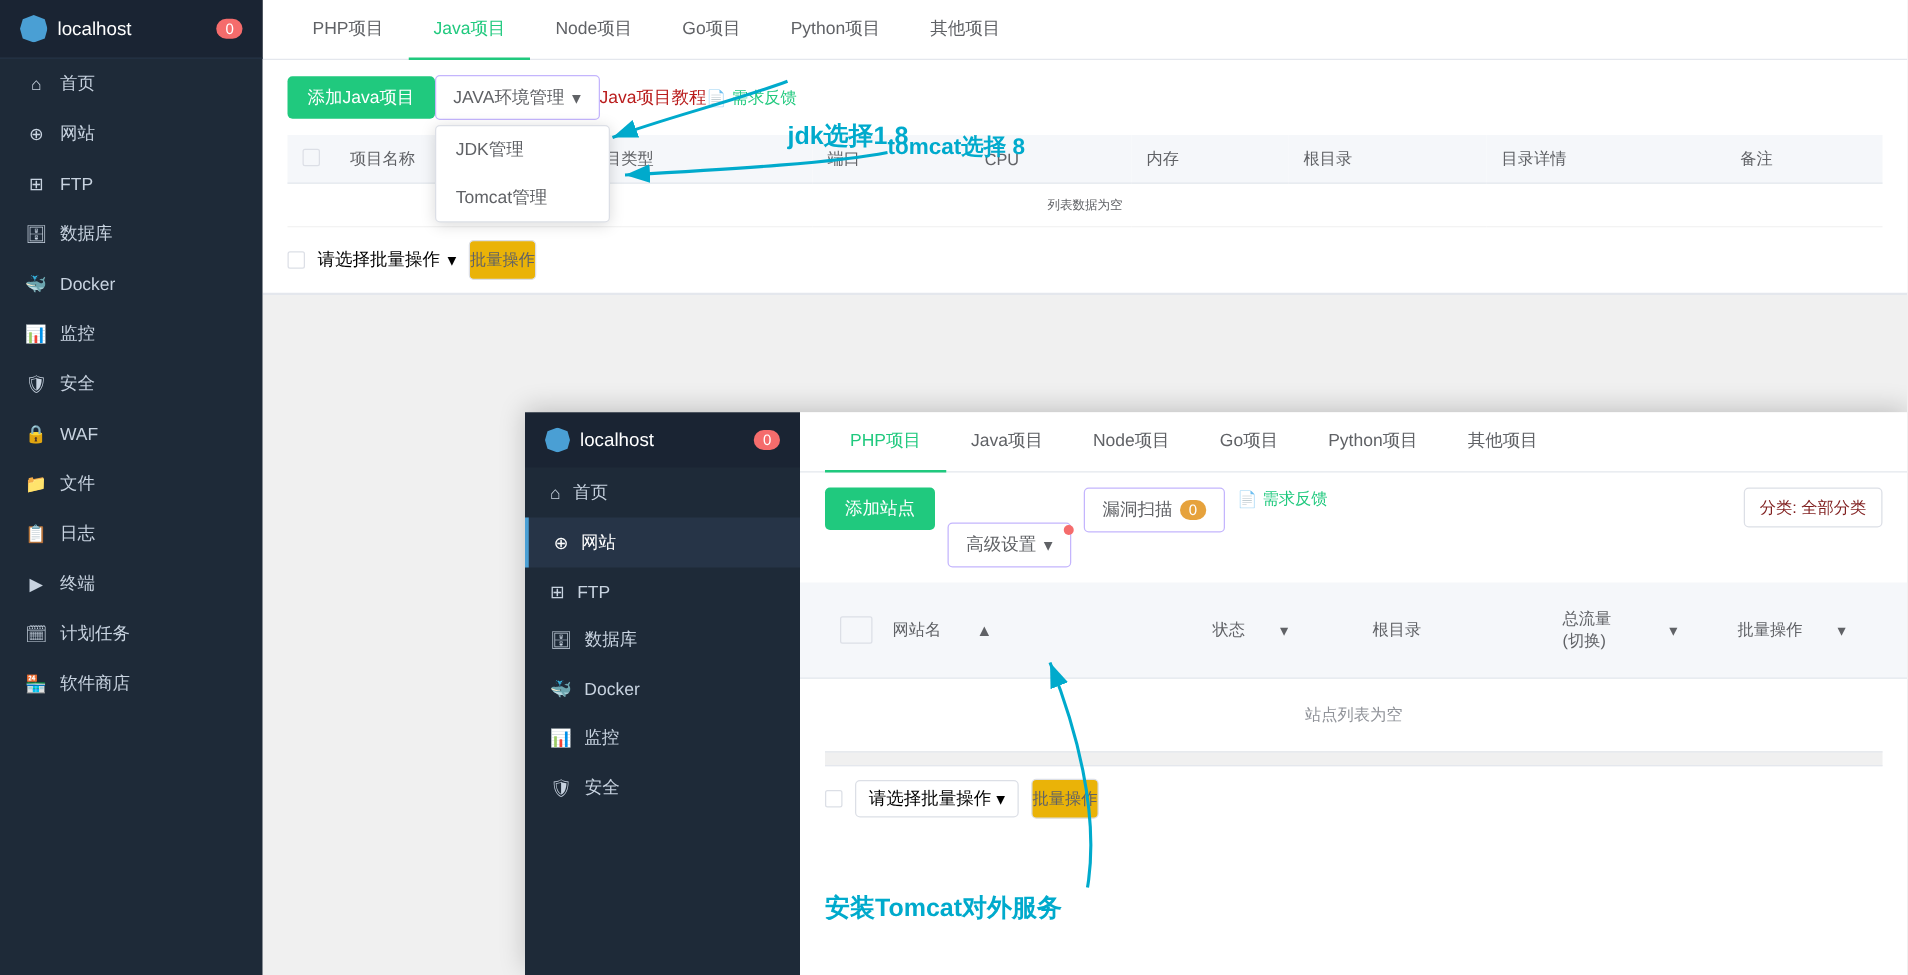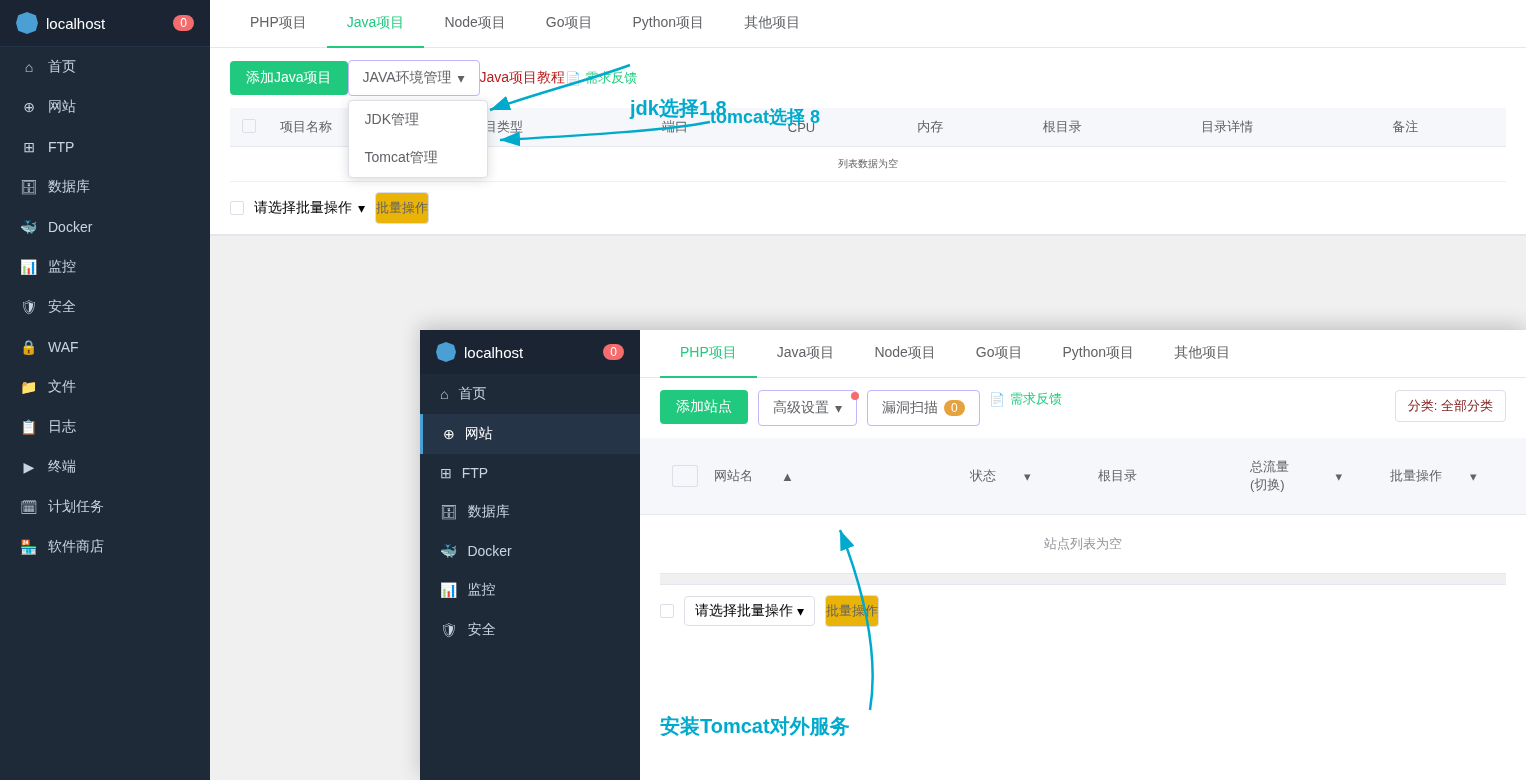--- a/index.html
+++ b/index.html
@@ -585,21 +585,21 @@
         <div class="tab active">PHP项目</div>
         <div class="tab">Java项目</div>
         <div class="tab">Node项目</div>
         <div class="tab">Go项目</div>
         <div class="tab">Python项目</div>
         <div class="tab">其他项目</div>
       </div>
 
       <div class="second-toolbar">
         <button class="btn-green">添加站点</button>
-        <div style="position:relative;display:inline-flex;">
+        <div style="position:relative;display:inline-flex;margin-top:28px;">
           <button class="btn-outline">
             <span>高级设置</span>
             <span>▾</span>
           </button>
           <span class="badge-red-dot"></span>
         </div>
         <button class="btn-outline">
           <span>漏洞扫描</span>
           <span class="badge-orange">0</span>
         </button>

